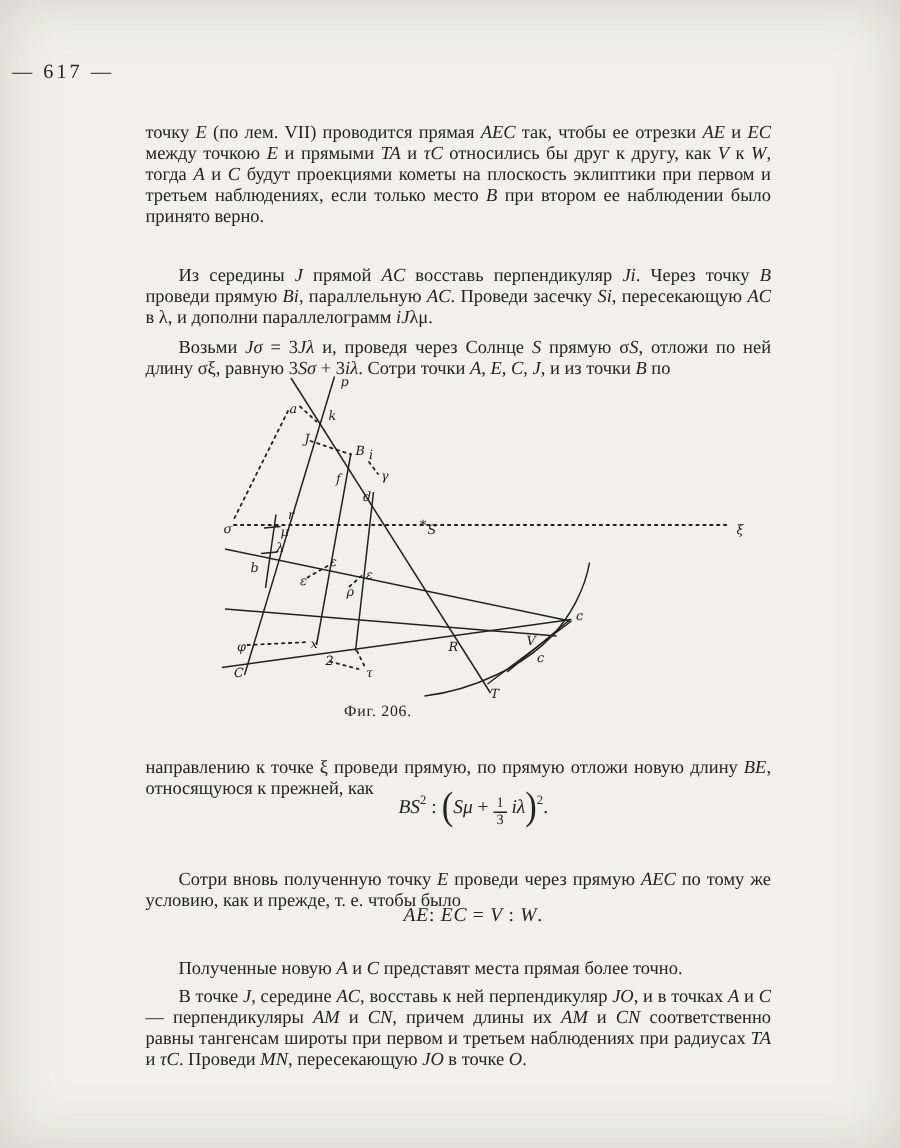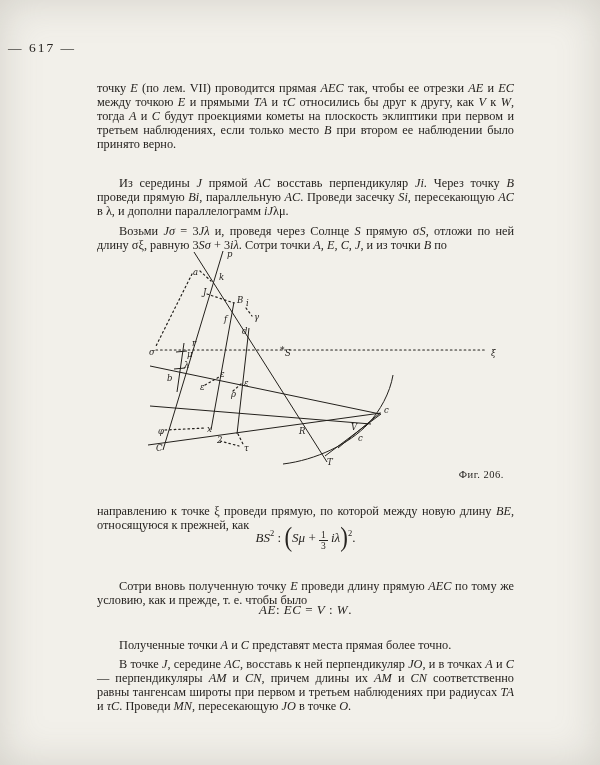--- a/index.html
+++ b/index.html
@@ -18,25 +18,25 @@
     font-size:13.5px;letter-spacing:2px;font-weight:normal;
   }
   .para{
     left:97px;width:417px;
     font-size:12.3px;line-height:14px;
     text-align:justify;
   }
   .ind{text-indent:22px;}
   .v{font-style:italic;}
   .caption{
-    top:469px;left:0;width:504px;text-align:right;
+    top:469px;left:0;width:504px;text-align:center;
     font-size:10.5px;letter-spacing:.5px;
   }
   .formula{
-    left:97px;width:417px;text-align:center;
+    left:107px;width:417px;text-align:center;
     font-size:13px;
   }
   .formula .v{font-style:italic;}
   .f1{top:528px;}
   .f2{top:602px;font-weight:400;letter-spacing:.5px;}
   sup.e{font-size:8.5px;vertical-align:6px;font-style:normal;}
   .paren{
     display:inline-block;font-size:23px;font-weight:300;font-style:normal;
     transform:scaleY(1.15);vertical-align:-3px;line-height:0;
   }
@@ -113,36 +113,36 @@
     <text x="244" y="451">τ</text>
     <text x="299" y="434">R</text>
     <text x="351" y="430">V</text>
     <text x="358" y="441">c</text>
     <text x="384" y="413">c</text>
     <text x="327" y="465">T</text>
     <text x="279" y="351" class="sun">∗</text>
   </svg>
 <div class="abs caption">Фиг. 206.</div>
 
-<p class="abs para" style="top:492px"><span>направлению к точке ξ проведи прямую, по которой между новую длину </span><span class="v">BE</span><span>, относящуюся к прежней, как</span></p>
+<p class="abs para" style="top:492px"><span>направлению к точке ξ проведи прямую, по прямую отложи новую длину </span><span class="v">BE</span><span>, относящуюся к прежней, как</span></p>
 
 <div class="abs formula f1">
   <span class="v">BS</span><sup class="e">2</sup>
   <span>:</span>
   <span class="paren">(</span><span class="v">Sμ</span>
   <span>+</span>
   <span class="frac"><span class="num">1</span><span class="den">3</span></span>
   <span class="v">iλ</span><span class="paren">)</span><sup class="e">2</sup><span>.</span>
 </div>
 
-<p class="abs para ind" style="top:567px"><span>Сотри вновь полученную точку </span><span class="v">E</span><span> проведи длину прямую </span><span class="v">AEC</span><span> по тому же условию, как и прежде, т. е. чтобы было</span></p>
+<p class="abs para ind" style="top:567px"><span>Сотри вновь полученную точку </span><span class="v">E</span><span> проведи через прямую </span><span class="v">AEC</span><span> по тому же условию, как и прежде, т. е. чтобы было</span></p>
 
 <div class="abs formula f2">
   <span class="v">AE</span><span>:</span>
   <span class="v">EC</span>
   <span>=</span>
   <span class="v">V</span>
   <span>:</span>
   <span class="v">W</span><span>.</span>
 </div>
 
-<p class="abs para ind" style="top:626px"><span>Полученные точки </span><span class="v">A</span><span> и </span><span class="v">C</span><span> представят места прямая более точно.</span></p>
+<p class="abs para ind" style="top:626px"><span>Полученные новую </span><span class="v">A</span><span> и </span><span class="v">C</span><span> представят места прямая более точно.</span></p>
 <p class="abs para ind" style="top:645px"><span>В точке </span><span class="v">J</span><span>, середине </span><span class="v">AC</span><span>, восставь к ней перпендикуляр </span><span class="v">JO</span><span>, и в точках </span><span class="v">A</span><span> и </span><span class="v">C</span><span> — перпендикуляры </span><span class="v">AM</span><span> и </span><span class="v">CN</span><span>, причем длины их </span><span class="v">AM</span><span> и </span><span class="v">CN</span><span> соответственно равны тангенсам широты при первом и третьем наблюдениях при радиусах </span><span class="v">TA</span><span> и </span><span class="v">τC</span><span>. Проведи </span><span class="v">MN</span><span>, пересекающую </span><span class="v">JO</span><span> в точке </span><span class="v">O</span><span>.</span></p>
 
 </body></html>

